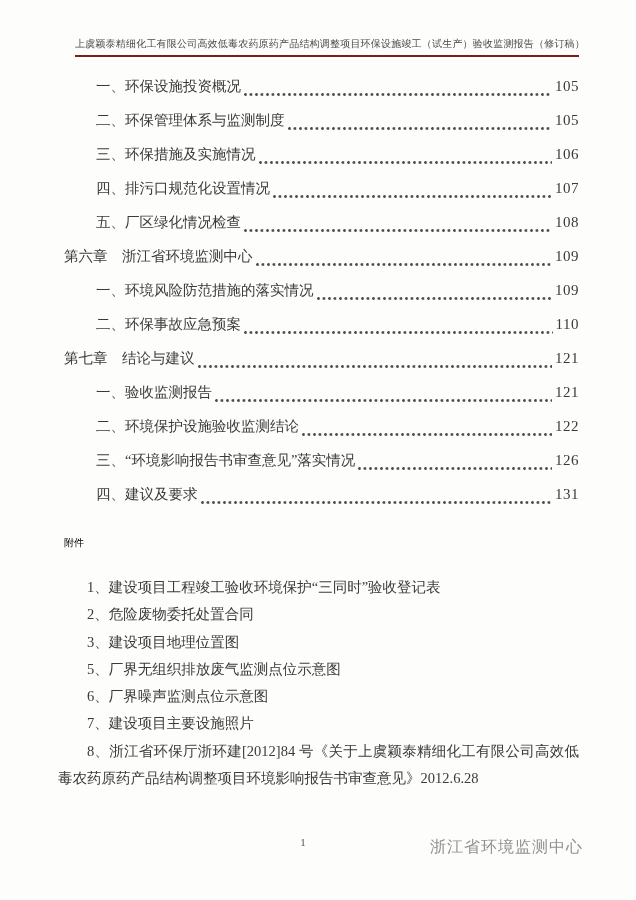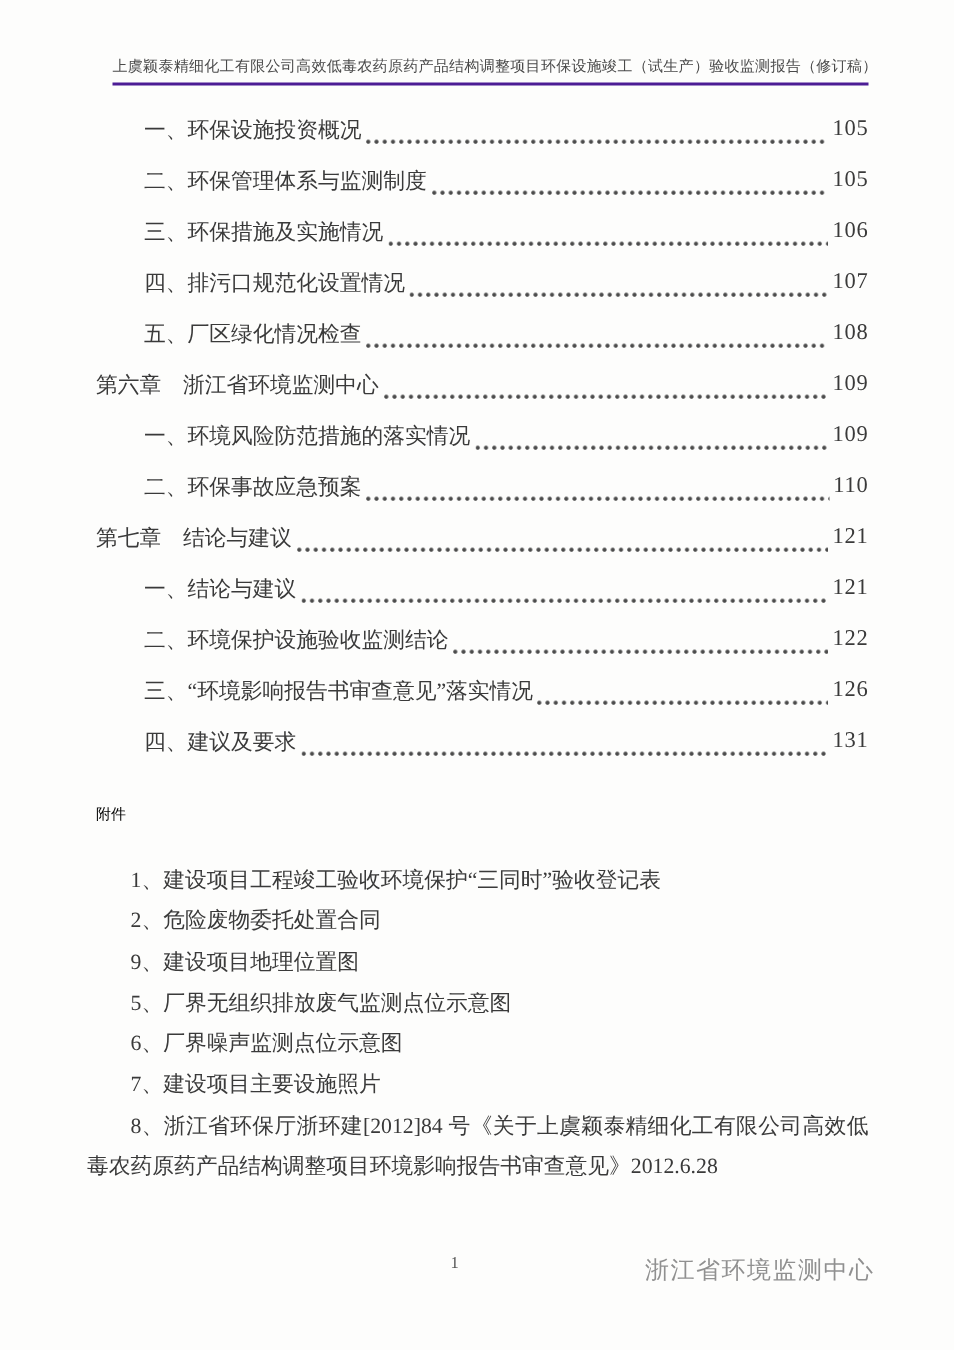--- a/index.html
+++ b/index.html
@@ -18,21 +18,21 @@
   .header {
     position: absolute;
     top: 37px;
     left: 75px;
     right: 57px;
     text-align: center;
     font-size: 10px;
     letter-spacing: 0.2px;
     color: #4a4a4a;
     padding-bottom: 4px;
-    border-bottom: 2px solid #4c1d95;
+    border-bottom: 2px solid #7f1d1d;
     white-space: nowrap;
   }
   
   .toc {
     position: absolute;
     top: 69px;
     left: 64px;
     right: 57px;
   }
   .toc-row {
@@ -144,21 +144,21 @@
       <span class="toc-label">二、环保事故应急预案</span>
       <span class="toc-dots"></span>
       <span class="toc-page">110</span>
     </div>
     <div class="toc-row chapter">
       <span class="toc-label">第七章　结论与建议</span>
       <span class="toc-dots"></span>
       <span class="toc-page">121</span>
     </div>
     <div class="toc-row sub">
-      <span class="toc-label">一、结论与建议</span>
+      <span class="toc-label">一、验收监测报告</span>
       <span class="toc-dots"></span>
       <span class="toc-page">121</span>
     </div>
     <div class="toc-row sub">
       <span class="toc-label">二、环境保护设施验收监测结论</span>
       <span class="toc-dots"></span>
       <span class="toc-page">122</span>
     </div>
     <div class="toc-row sub">
       <span class="toc-label">三、“环境影响报告书审查意见”落实情况</span>
@@ -170,21 +170,21 @@
       <span class="toc-dots"></span>
       <span class="toc-page">131</span>
     </div>
   </div>
 
   <div class="attachments-heading">附件</div>
 
   <div class="attachments">
     <div class="att-item">1、建设项目工程竣工验收环境保护“三同时”验收登记表</div>
     <div class="att-item">2、危险废物委托处置合同</div>
-    <div class="att-item">9、建设项目地理位置图</div>
+    <div class="att-item">3、建设项目地理位置图</div>
     <div class="att-item">5、厂界无组织排放废气监测点位示意图</div>
     <div class="att-item">6、厂界噪声监测点位示意图</div>
     <div class="att-item">7、建设项目主要设施照片</div>
     <div class="att-item">8、浙江省环保厅浙环建[2012]84 号《关于上虞颖泰精细化工有限公司高效低毒农药原药产品结构调整项目环境影响报告书审查意见》2012.6.28</div>
   </div>
 
   <div class="footer-page-number">1</div>
   <div class="footer-org">浙江省环境监测中心</div>
 
 </div>

